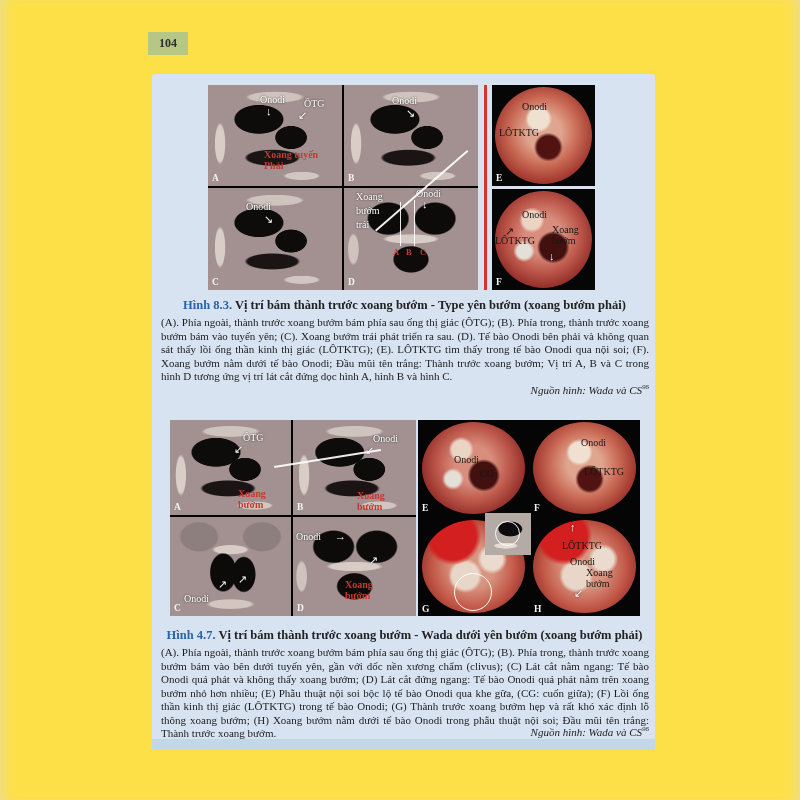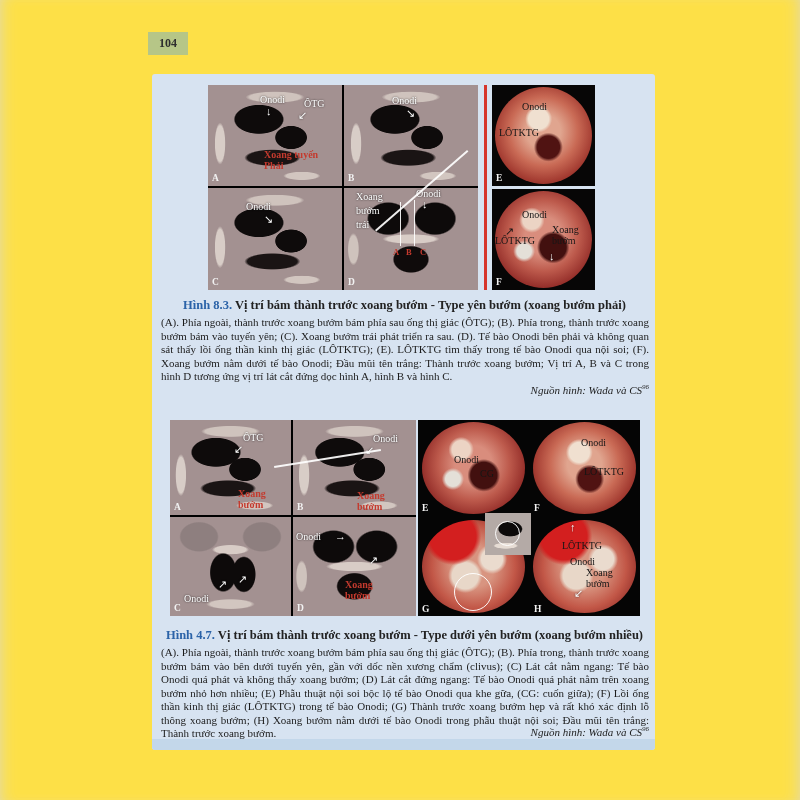--- a/index.html
+++ b/index.html
@@ -213,20 +213,20 @@
     <span class="arr a-dl" style="left:156px;top:168px;"></span>
     <span class="plt" style="left:116px;bottom:2px;">H</span>
 
     <div class="inset" style="left:67px;top:93px;width:46px;height:42px;">
       <div class="circ" style="left:10px;top:8px;width:23px;height:23px;"></div>
     </div>
   </div>
 
   <div class="cap" style="top:628px;">
     <span class="cl">Hình 4.7.</span>
-    <span>Vị trí bám thành trước xoang bướm - Type dưới yên bướm (xoang bướm nhiều)</span>
+    <span>Vị trí bám thành trước xoang bướm - Wada dưới yên bướm (xoang bướm phải)</span>
   </div>
   <div class="desc" style="top:646px;">(A). Phía ngoài, thành trước xoang bướm bám phía sau ống thị giác (ÔTG); (B). Phía trong, thành trước xoang bướm bám vào bên dưới tuyến yên, gần với dốc nền xương chẩm (clivus); (C) Lát cắt nằm ngang: Tế bào Onodi quá phát và không thấy xoang bướm; (D) Lát cắt đứng ngang: Tế bào Onodi quá phát nằm trên xoang bướm nhỏ hơn nhiều; (E) Phẫu thuật nội soi bộc lộ tế bào Onodi qua khe gữa, (CG: cuốn giữa); (F) Lồi ống thần kinh thị giác (LÔTKTG) trong tế bào Onodi; (G) Thành trước xoang bướm hẹp và rất khó xác định lỗ thông xoang bướm; (H) Xoang bướm nằm dưới tế bào Onodi trong phẫu thuật nội soi; Đầu mũi tên trắng: Thành trước xoang bướm.</div>
   <div class="src" style="top:725px;">
     <span>Nguồn hình: Wada và CS</span><sup>96</sup>
   </div>
 
 </div>
 
 </body></html>

